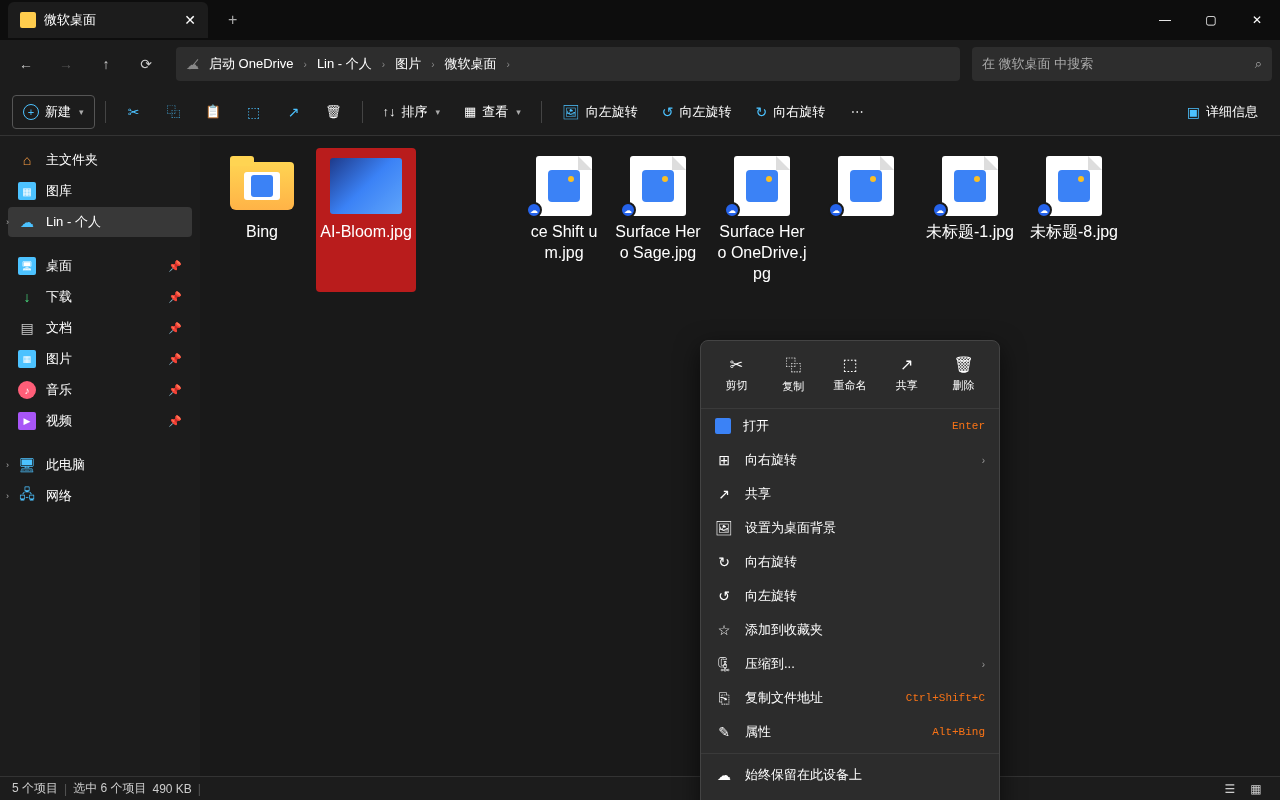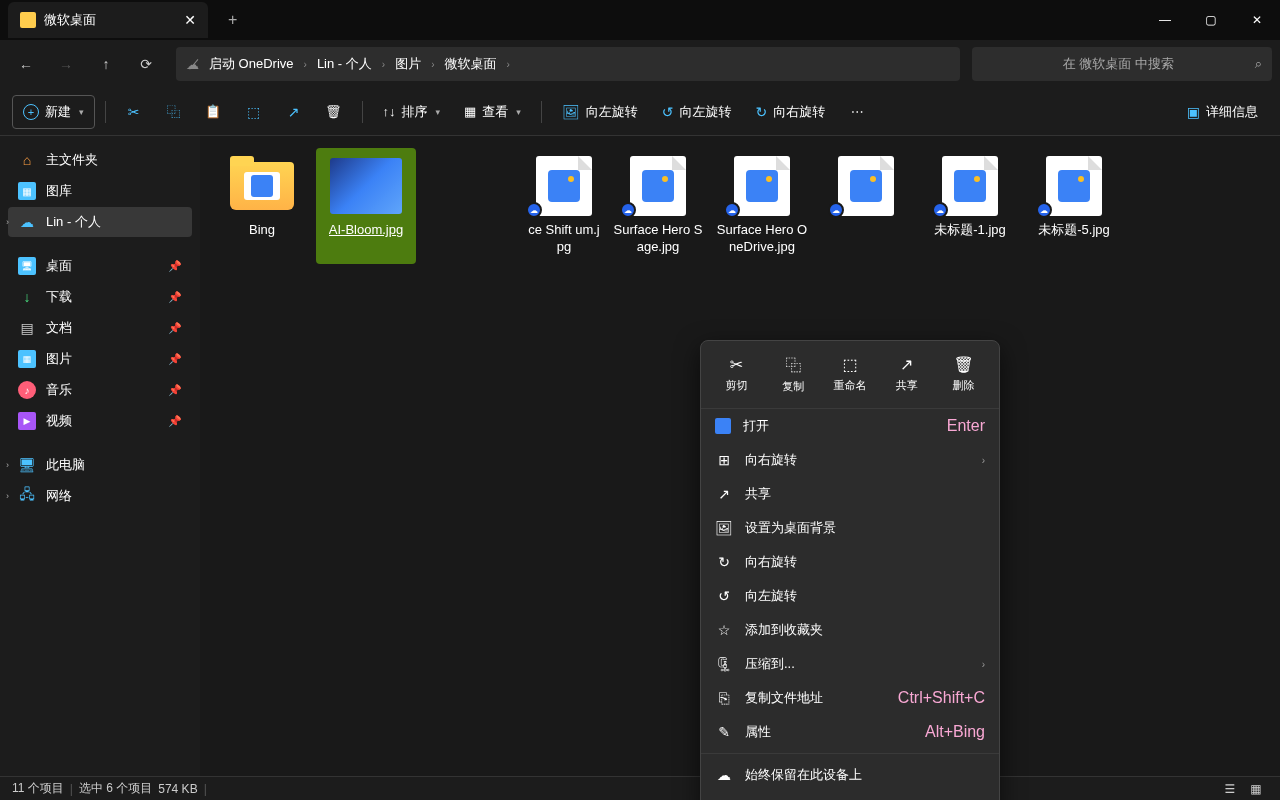--- a/index.html
+++ b/index.html
@@ -16,21 +16,21 @@
 
 
 .navbar { height: 48px; background: #1c1c1c; display: flex; align-items: center; padding: 0 8px; gap: 4px; }
 .nav-btn { width: 36px; height: 36px; display: flex; align-items: center; justify-content: center; color: #ccc; cursor: pointer; border-radius: 4px; font-size: 14px; }
 .nav-btn.disabled { color: #555; }
 .breadcrumb { flex: 1; display: flex; align-items: center; background: #2d2d2d; border-radius: 4px; height: 34px; padding: 0 10px; gap: 6px; margin: 0 8px; }
 .crumb { color: #fff; cursor: pointer; padding: 2px 4px; }
 .crumb-sep { color: #888; font-size: 10px; }
 .onedrive-icon { color: #888; }
 .searchbox { width: 300px; height: 34px; background: #2d2d2d; border-radius: 4px; display: flex; align-items: center; padding: 0 10px; color: #aaa; }
-.searchbox span:first-child { flex: 1; text-align: center; }
+.searchbox span:first-child { flex: 1; }
 
 
 .toolbar { height: 48px; background: #1c1c1c; display: flex; align-items: center; padding: 0 12px; gap: 4px; border-bottom: 1px solid #333; }
 .tool-btn { height: 34px; display: flex; align-items: center; gap: 6px; padding: 0 10px; color: #fff; cursor: pointer; border-radius: 4px; font-size: 13px; }
 .tool-btn.icon-only { padding: 0 8px; width: 36px; justify-content: center; }
 .tool-btn .caret { font-size: 9px; color: #aaa; margin-left: 2px; }
 .tool-sep { width: 1px; height: 22px; background: #444; margin: 0 6px; }
 .new-btn { border: 1px solid #555; border-radius: 4px; }
 .new-btn .plus-circle { width: 16px; height: 16px; border: 1px solid #4cc2ff; border-radius: 50%; display: flex; align-items: center; justify-content: center; font-size: 11px; color: #4cc2ff; }
 .toolbar .spacer { flex: 1; }
@@ -54,42 +54,42 @@
 .ico.pic { background: #4cc2ff; border-radius: 2px; font-size: 9px; }
 .ico.music { background: #ff5e78; border-radius: 50%; font-size: 10px; }
 .ico.video { background: #a855f7; border-radius: 2px; font-size: 9px; }
 .ico.pc { color: #4cc2ff; }
 .ico.net { color: #4cc2ff; }
 
 
 .content { flex: 1; background: #191919; padding: 12px; position: relative; }
 .file-grid { display: flex; flex-wrap: wrap; gap: 4px; align-content: flex-start; }
 .file-item { width: 100px; display: flex; flex-direction: column; align-items: center; padding: 8px 4px; cursor: pointer; border-radius: 4px; text-align: center; }
-.file-item.selected { background: #4d7c0f; text-decoration: underline; }
+.file-item.selected { background: #b91c1c; }
 .file-thumb { width: 72px; height: 60px; display: flex; align-items: center; justify-content: center; position: relative; margin-bottom: 6px; }
 .folder-shape { width: 64px; height: 48px; background: linear-gradient(#ffd452, #ffb347); border-radius: 4px 4px 6px 6px; position: relative; }
 .folder-shape::before { content: ""; position: absolute; top: -6px; left: 0; width: 24px; height: 10px; background: #ffd452; border-radius: 3px 3px 0 0; }
 .folder-inner { position: absolute; top: 10px; left: 14px; width: 36px; height: 28px; background: #fff; border-radius: 3px; display: flex; align-items: center; justify-content: center; }
 .pic-icon-sm { width: 22px; height: 22px; background: #3b82f6; border-radius: 3px; }
 .img-file { width: 56px; height: 60px; background: #fff; border-radius: 3px; position: relative; display: flex; align-items: center; justify-content: center; }
 .img-file::after { content: ""; position: absolute; top: 0; right: 0; width: 14px; height: 14px; background: #ddd; clip-path: polygon(0 0, 100% 100%, 0 100%); }
 .img-file .pic-glyph { width: 32px; height: 32px; background: #3b82f6; border-radius: 4px; position: relative; }
 .img-file .pic-glyph::after { content: ""; position: absolute; top: 6px; right: 6px; width: 6px; height: 6px; background: #fbbf24; border-radius: 50%; }
 .img-preview { width: 90px; height: 56px; background: linear-gradient(135deg, #1e3a8a, #3b82f6, #60a5fa); border-radius: 3px; }
 .cloud-badge { position: absolute; bottom: -2px; left: -2px; width: 16px; height: 16px; background: #2563eb; border-radius: 50%; border: 2px solid #191919; font-size: 8px; display: flex; align-items: center; justify-content: center; }
-.file-name { font-size: 13px; color: #fff; line-height: 1.3; word-break: break-all; max-height: 62px; overflow: hidden; }
+.file-name { font-size: 16px; color: #fff; line-height: 1.3; word-break: break-all; max-height: 62px; overflow: hidden; }
 
 
 .context-menu { position: absolute; left: 500px; top: 204px; width: 300px; background: #2c2c2c; border: 1px solid #444; border-radius: 8px; box-shadow: 0 8px 24px rgba(0,0,0,0.6); z-index: 100; padding-bottom: 6px; }
 .cm-top { display: flex; padding: 8px; gap: 2px; border-bottom: 1px solid #3a3a3a; }
 .cm-top-item { flex: 1; display: flex; flex-direction: column; align-items: center; gap: 4px; padding: 6px 2px; cursor: pointer; border-radius: 4px; font-size: 11px; }
 .cm-top-item .cm-ico { font-size: 16px; color: #fff; }
 .cm-item { display: flex; align-items: center; gap: 12px; padding: 8px 14px; cursor: pointer; font-size: 13px; }
 .cm-item .cm-ico { width: 18px; text-align: center; color: #fff; font-size: 14px; }
-.cm-item .cm-shortcut { margin-left: auto; color: #f9a8d4; font-size: 16px; }
+.cm-item .cm-shortcut { margin-left: auto; color: #f97316; font-size: 11px; font-family: Liberation Mono, monospace; }
 .cm-item .cm-arrow { margin-left: auto; color: #999; font-size: 10px; }
 .cm-sep { height: 1px; background: #3a3a3a; margin: 4px 0; }
 .cm-open-ico { width: 16px; height: 16px; background: #3b82f6; border-radius: 2px; }
 
 
 .statusbar { position: fixed; bottom: 0; left: 0; right: 0; height: 24px; background: #1c1c1c; border-top: 1px solid #333; display: flex; align-items: center; padding: 0 12px; font-size: 12px; color: #ccc; gap: 6px; }
 .statusbar .sep { color: #555; }
 .statusbar .view-icons { margin-left: auto; display: flex; gap: 2px; }
 .statusbar .view-icons div { width: 24px; height: 20px; display: flex; align-items: center; justify-content: center; cursor: pointer; }
 </style>
@@ -304,21 +304,21 @@
           </div>
         <div class="file-name">未标题-1.jpg</div>
       </div>
       <div class="file-item" style="width:100%;max-width:100px">
         <div class="file-thumb">
             <div class="img-file">
               <div class="pic-glyph"></div>
             </div>
             <div class="cloud-badge">☁</div>
           </div>
-        <div class="file-name">未标题-5.jpg</div>
+        <div class="file-name">未标题-8.jpg</div>
       </div>
     </div>
 
     <div class="context-menu">
       <div class="cm-top">
         <div class="cm-top-item">
             <span class="cm-ico">✂</span>
             <span>剪切</span>
           </div>
         <div class="cm-top-item">
@@ -388,22 +388,22 @@
           <span class="cm-ico">☁</span>
           <span>始终保留在此设备上</span>
         </div>
       <div class="cm-item"></div>
 
     </div>
   </div>
 </div>
 
 <div class="statusbar">
-  <span>11 个项目</span>
+  <span>5 个项目</span>
   <span class="sep">|</span>
   <span>选中 6 个项目</span>
-  <span>574 KB</span>
+  <span>490 KB</span>
   <span class="sep">|</span>
   <div class="view-icons">
     <div>☰</div>
     <div>▦</div>
   </div>
 </div>
 
 </body></html>

